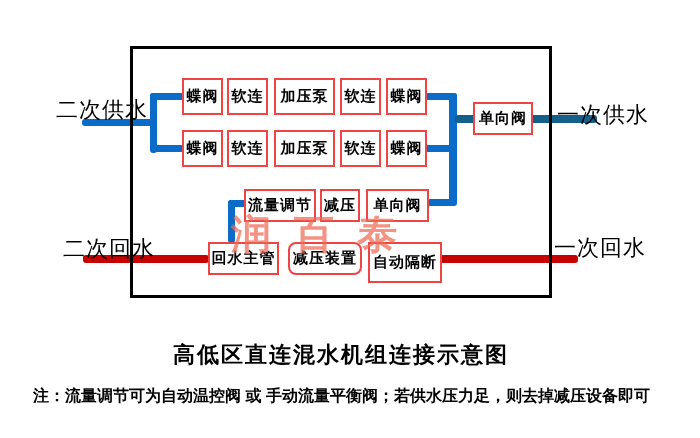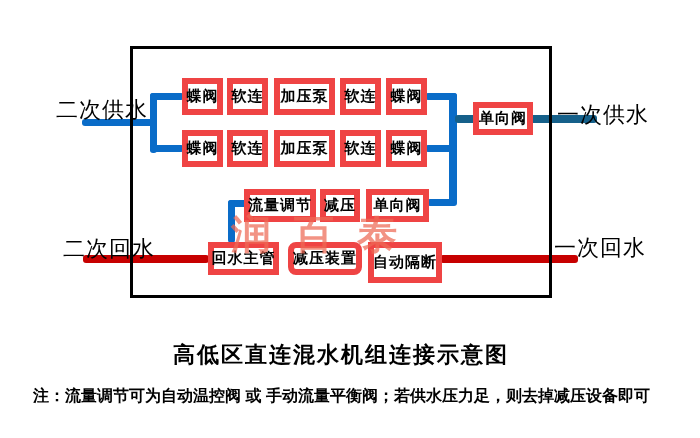--- a/index.html
+++ b/index.html
@@ -10,21 +10,21 @@
   }
   .frame{
     position:absolute;left:130px;top:46px;width:422px;height:252px;
     border:3px solid #000;box-sizing:border-box;z-index:5;
   }
   .pipe{position:absolute;border-radius:3px;z-index:1;}
   .pipe.blue{background:#0a6cc8;}
   .pipe.teal{background:#15608a;}
   .pipe.red{background:#c70000;}
   .box{
-    position:absolute;background:#fff;border:6px solid #ef4444;box-sizing:border-box;
+    position:absolute;background:#fff;border:2px solid #ef4444;box-sizing:border-box;
     display:flex;align-items:center;justify-content:center;
     font-size:15px;font-weight:700;z-index:3;white-space:nowrap;
     letter-spacing:1px;
   }
   .port-label{
     position:absolute;font-size:22px;font-weight:400;z-index:4;white-space:nowrap;
     letter-spacing:1px;
   }
   .title{
     position:absolute;left:130px;top:340px;width:422px;text-align:center;

